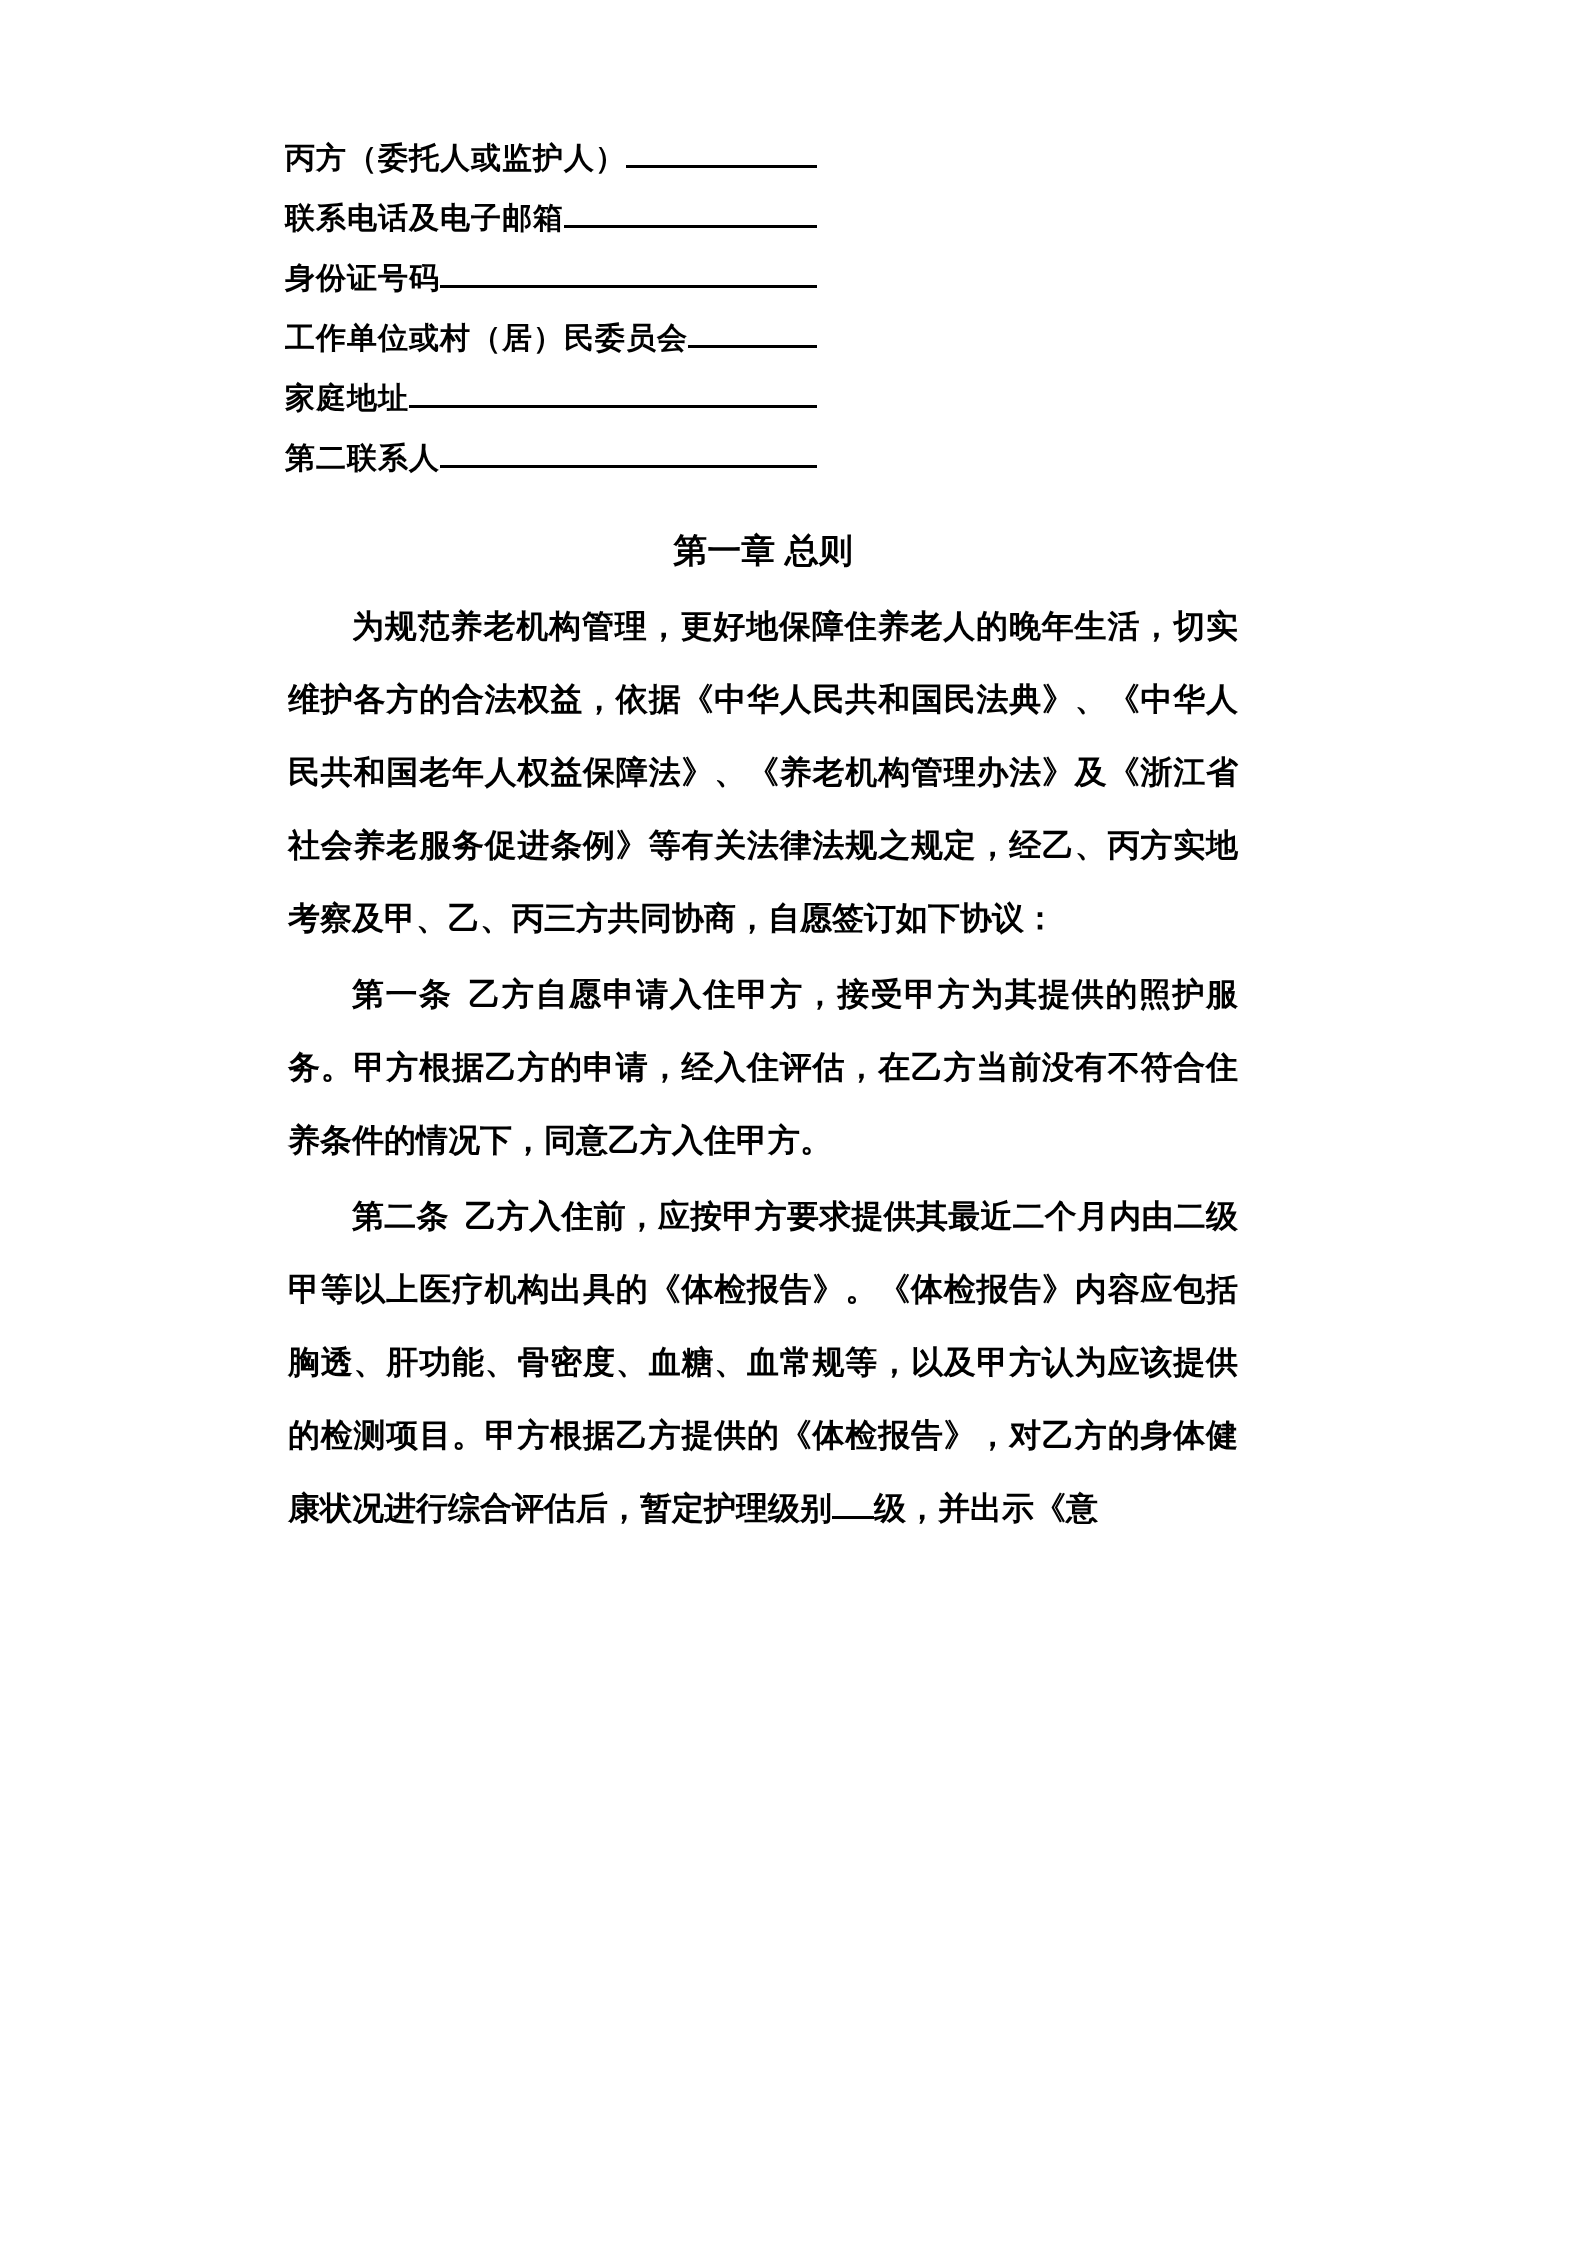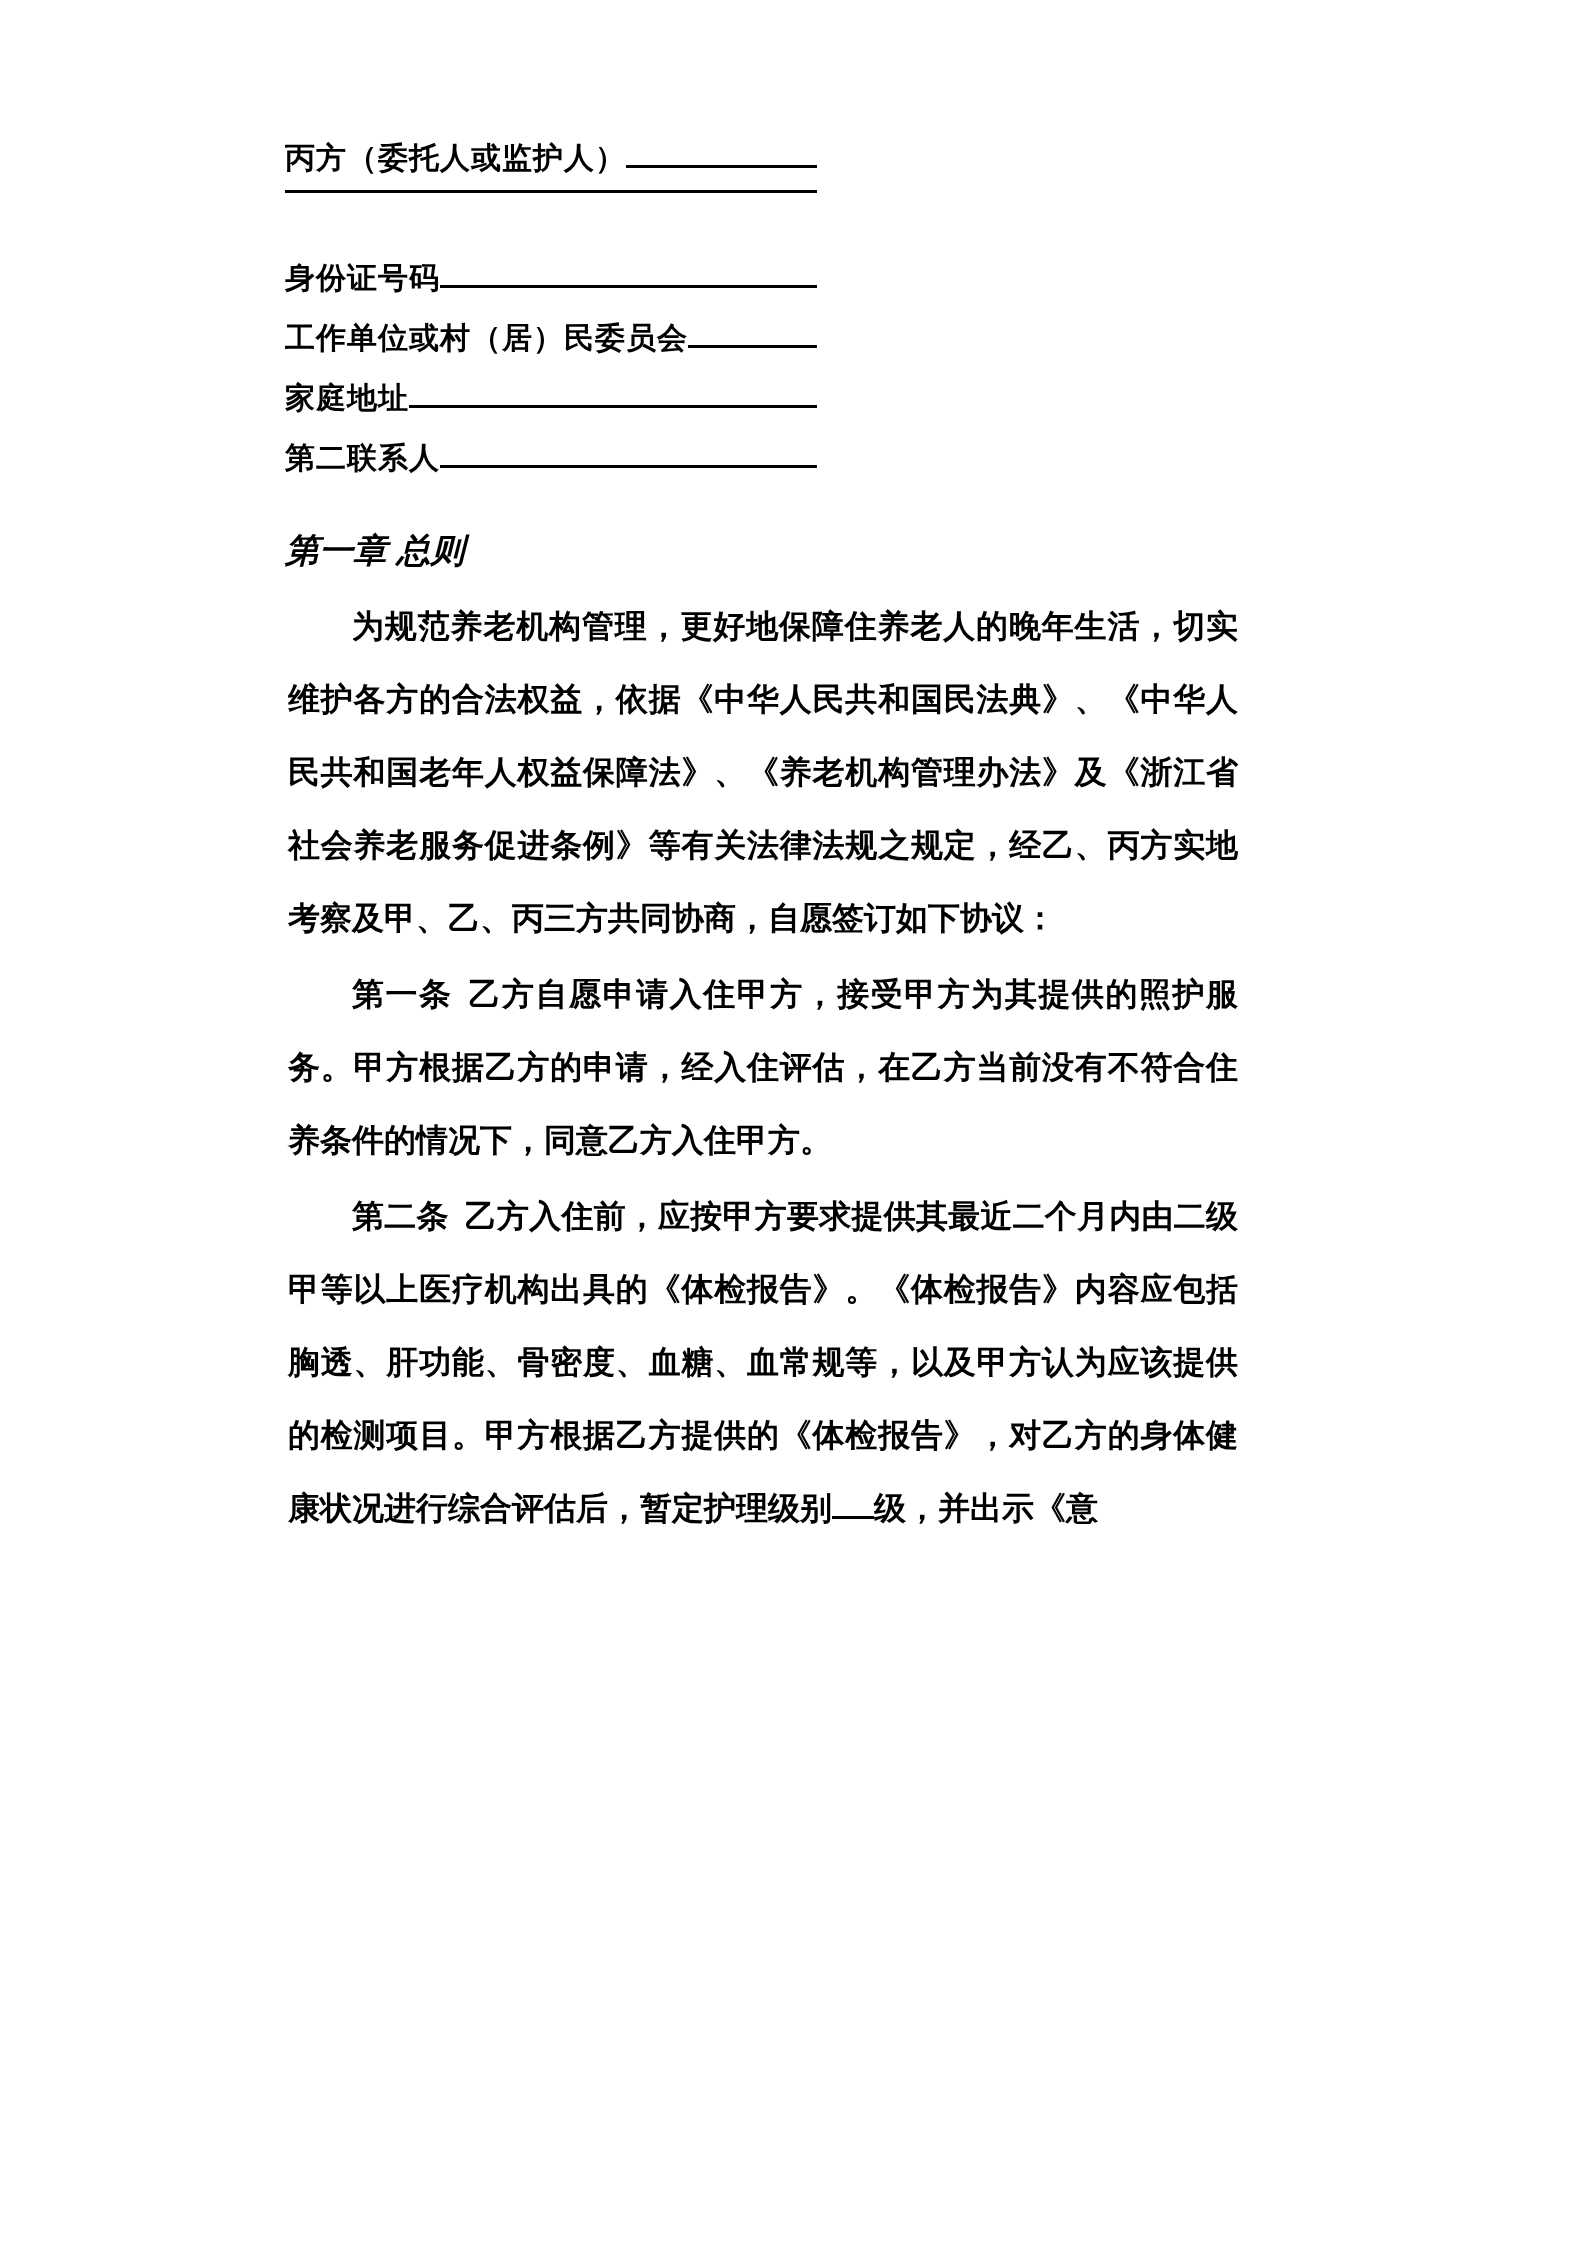--- a/index.html
+++ b/index.html
@@ -40,25 +40,24 @@
   .form-underline {
     flex: 1 1 auto;
     height: 2px;
     border-bottom: 3px solid #000000;
     min-width: 40px;
   }
 
   
   .chapter-heading {
     margin: 26px 0 0 0;
-    text-align: left;
+    text-align: center;
     font-size: 34px;
     font-weight: 700;
     line-height: 73px;
-    font-style: italic;
   }
 
   
   .para {
     margin: 3px;
     font-size: 32px;
     line-height: 73px;
     text-align: justify;
     text-indent: 2em;
   }
@@ -85,20 +84,21 @@
 <div class="page">
 
   <div class="form-section">
 
     <div class="form-row">
       <span class="form-label">丙方（委托人或监护人）</span>
       <span class="form-underline"></span>
     </div>
 
     <div class="form-row">
+      <span class="form-label">联系电话及电子邮箱</span>
       <span class="form-underline"></span>
     </div>
 
     <div class="form-row">
       <span class="form-label">身份证号码</span>
       <span class="form-underline"></span>
     </div>
 
 
     <div class="form-row">

